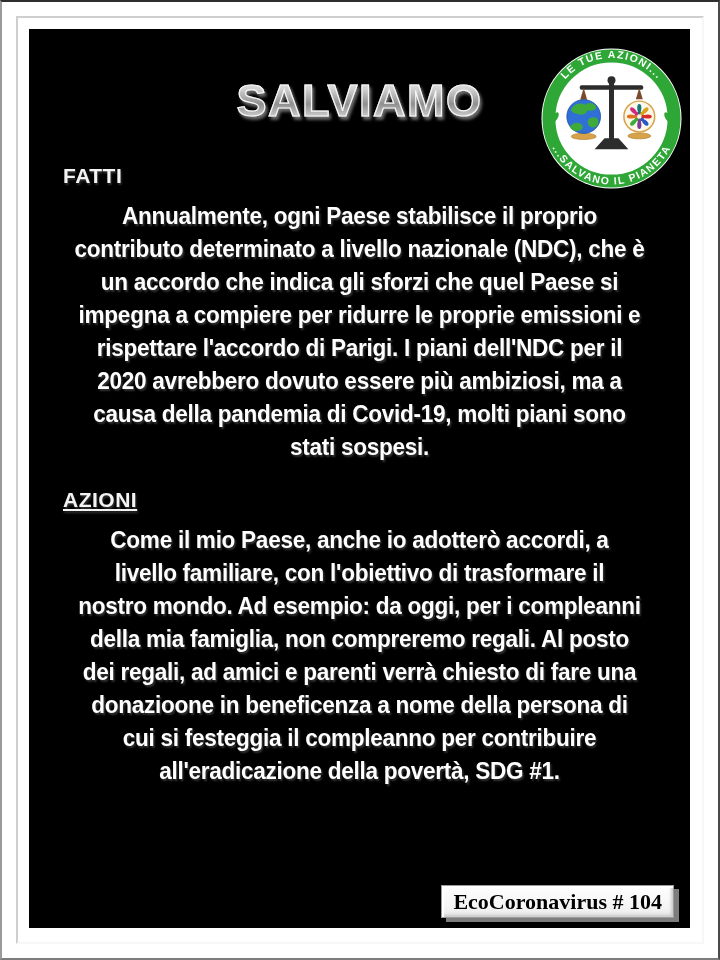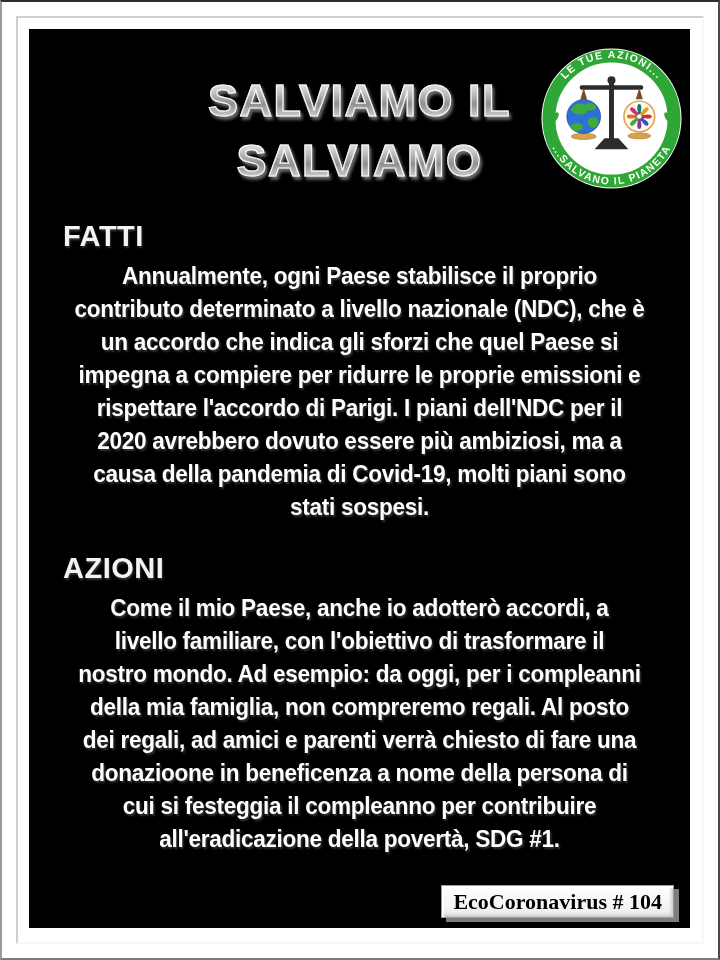--- a/index.html
+++ b/index.html
@@ -26,26 +26,26 @@
     display:block;font-size:45px;font-weight:bold;letter-spacing:1.5px;
     background:linear-gradient(180deg,#ffffff 0%,#d2d2d2 30%,#8f8f8f 55%,#d8d8d8 80%,#f2f2f2 100%);
     -webkit-background-clip:text;background-clip:text;color:transparent;
     -webkit-text-stroke:1.2px #f5f5f5;
     filter:drop-shadow(2px 3px 1.5px rgba(125,125,125,0.85));
   }
   .logo{
     position:absolute;top:18px;right:7px;width:143px;height:143px;
   }
   .section-heading{
-    font-size:29px;font-weight:bold;color:#f3f3f3;letter-spacing:0.5px;
+    font-size:21px;font-weight:bold;color:#f3f3f3;letter-spacing:0.5px;
     margin:0 0 0 34px;line-height:34px;
     text-shadow:1px 2px 2px rgba(125,125,125,0.4);
   }
   .heading-facts{margin-top:28px;}
-  .heading-actions{margin-top:28px;}
+  .heading-actions{margin-top:20px;text-decoration:underline;}
   .para{
     margin-top:6px;text-align:center;
     font-size:24px;font-weight:bold;line-height:33px;letter-spacing:-0.3px;
     transform:scaleX(0.94);transform-origin:50% 0;
     text-shadow:1.5px 2px 2px rgba(115,115,115,0.45);
   }
   .para .line{white-space:nowrap;}
   .badge{
     position:absolute;right:16px;bottom:10px;
     background:linear-gradient(180deg,#ffffff 0%,#f4f4f4 70%,#e7e7e7 100%);
@@ -57,21 +57,20 @@
 </style>
 </head>
 <body>
 
 <div class="frame">
   <div class="bevel"></div>
 
   <div class="content">
 
     <div class="title-block">
-      <span class="title-line">SALVIAMO IL</span>
       <span class="title-line">SALVIAMO</span>
     </div>
 
     <div class="logo">
       <svg viewBox="0 0 144 144" width="143" height="143">
         <defs>
           <path id="arcTop" d="M 11,72 A 61,61 0 0 1 133,72"></path>
           <path id="arcBot" d="M 5.5,72 A 66.5,66.5 0 0 0 138.5,72"></path>
         </defs>
         <circle cx="72" cy="72" r="70.5" fill="#ffffff"></circle>

